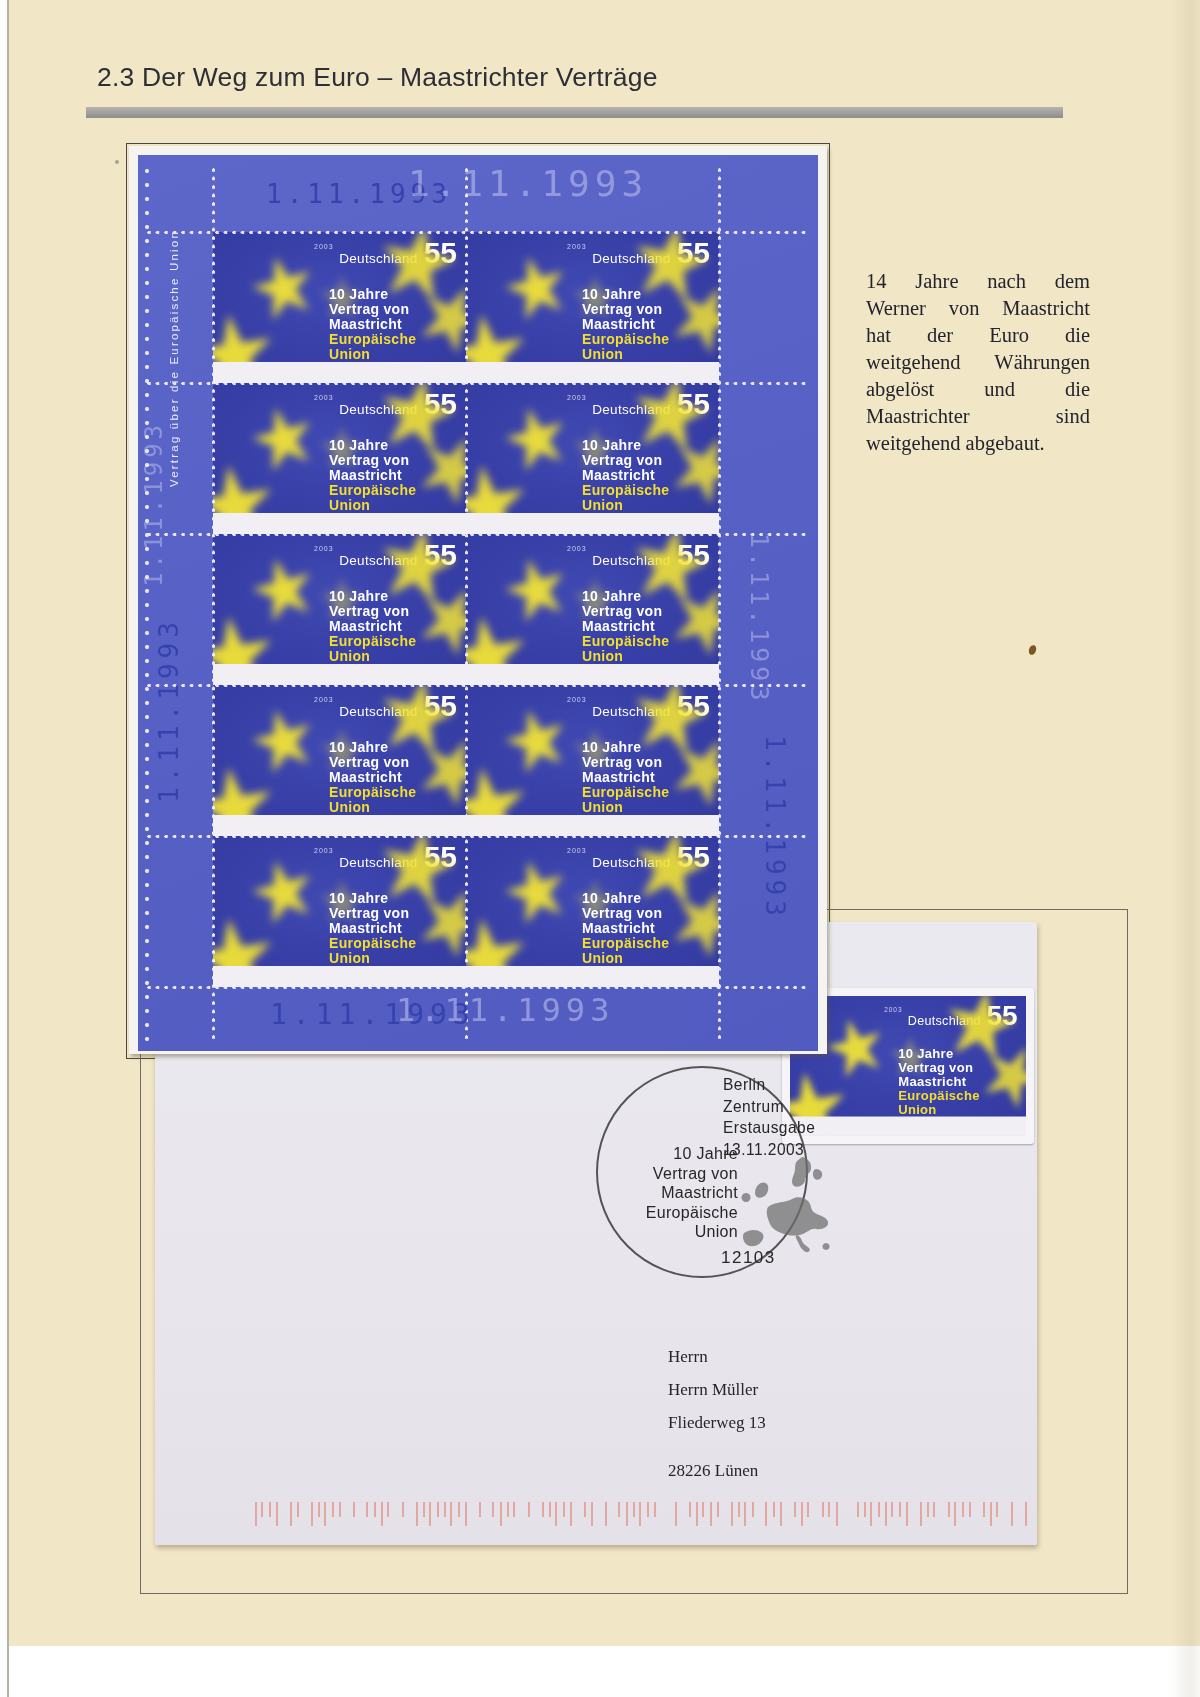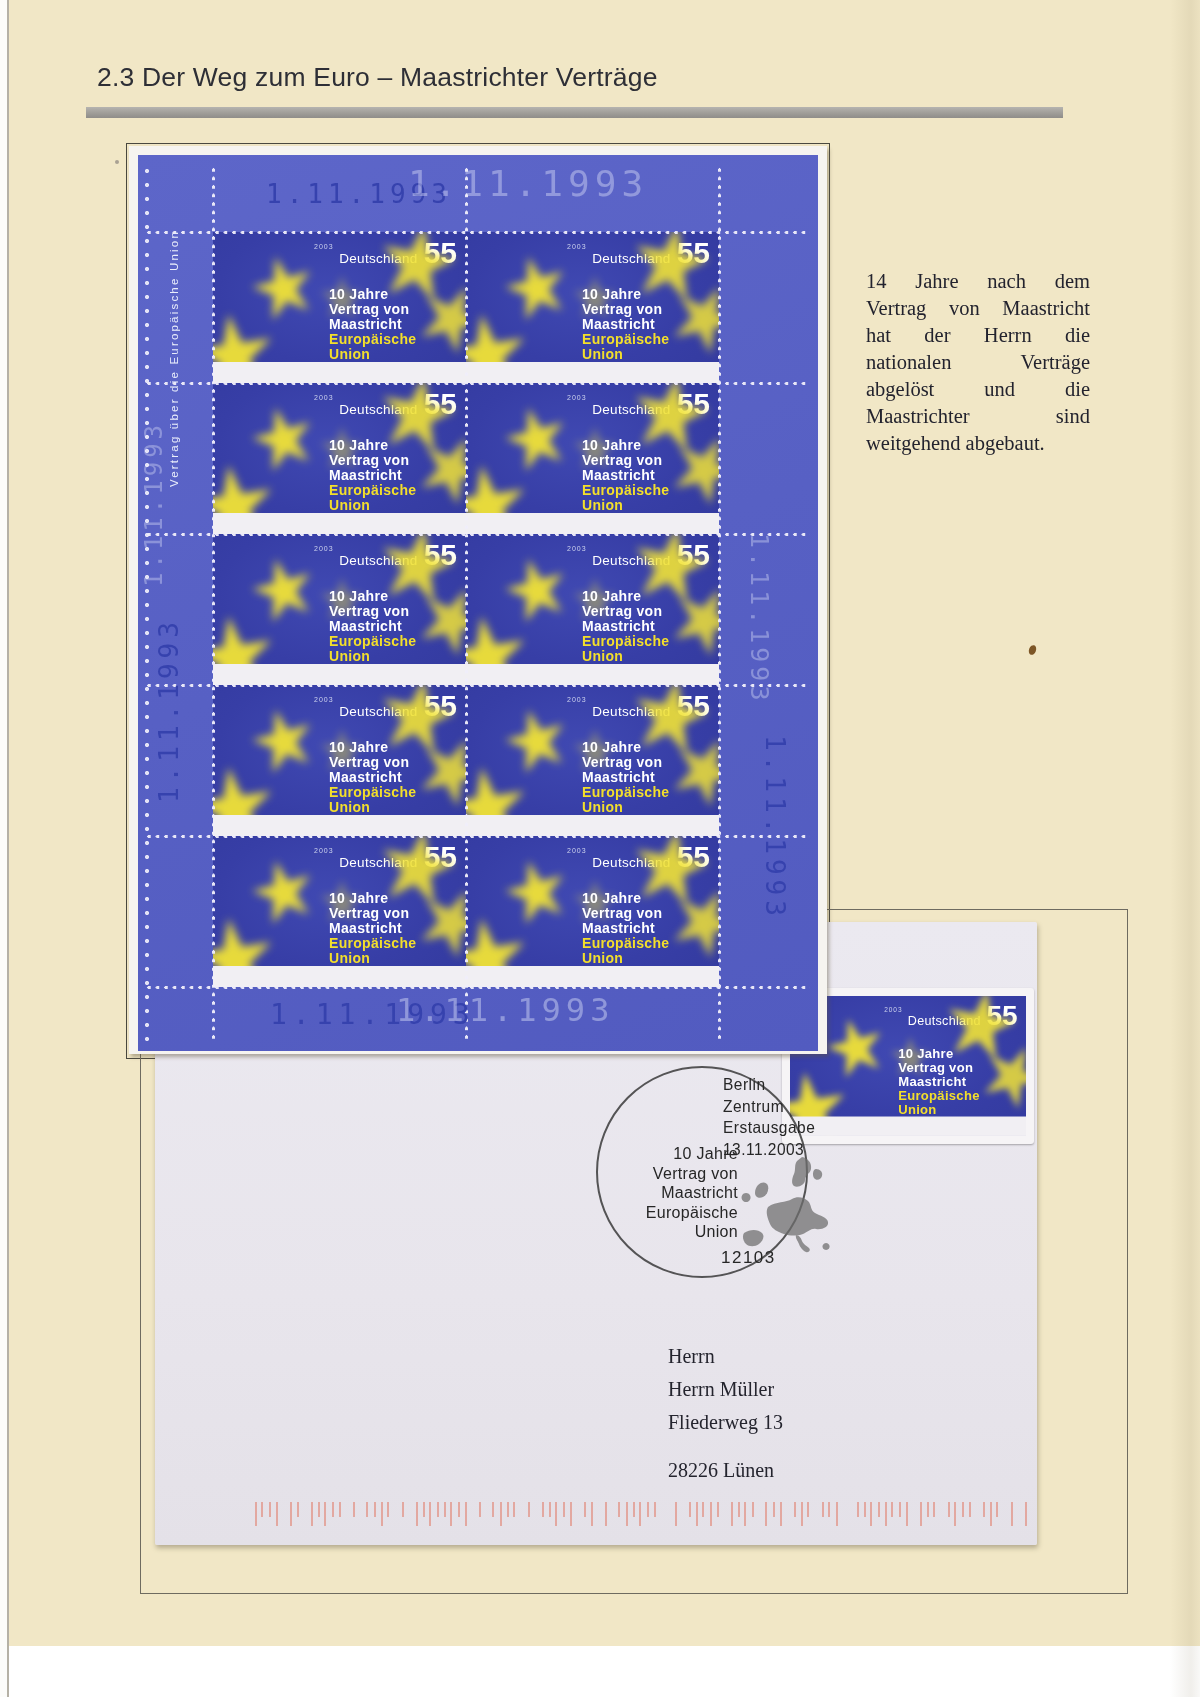--- a/index.html
+++ b/index.html
@@ -37,21 +37,21 @@
   .postmark{position:absolute;left:441px;top:144px;width:208px;height:208px;z-index:4;
         border:2.5px solid rgba(42,42,42,0.78);border-radius:50%;}
   .pm-place{position:absolute;left:568px;top:152px;z-index:4;font-size:16.5px;line-height:21.5px;
         color:#262626;letter-spacing:0.5px;transform:scaleX(0.94);transform-origin:0 0;}
   .pm-motif{position:absolute;left:455px;top:222px;width:128px;z-index:4;text-align:right;
         font-size:16px;line-height:19.5px;color:#262626;letter-spacing:0.3px;}
   .pm-code{position:absolute;left:566px;top:326px;z-index:4;font-size:17px;color:#262626;letter-spacing:1.5px;}
   .pm-map{position:absolute;left:575px;top:233px;z-index:4;opacity:0.72;}
 
   .address{position:absolute;left:513px;top:418px;z-index:3;
-        font-family:"Liberation Serif",serif;font-size:20px;line-height:33px;color:#24242e;}
+        font-family:"Liberation Serif",serif;font-size:17px;line-height:33px;color:#24242e;}
   .addr-gap{height:15px;}
   .barcode{position:absolute;left:100px;top:580px;width:790px;height:26px;z-index:3;}
   .barcode .tick{position:absolute;top:0;width:2px;background:rgba(226,148,136,0.75);}
 
   
   .mount{position:absolute;left:129px;top:146px;width:698px;height:908px;z-index:5;
         background:#f6f4f0;box-shadow:2px 3px 4px rgba(95,85,60,0.45);}
   .sheet{position:absolute;left:9px;top:9px;width:680px;height:896px;overflow:hidden;
         background:linear-gradient(160deg,#5d66c9 0%,#5760c4 50%,#525bc0 100%);}
 
@@ -623,23 +623,23 @@
       <div class="vtext d-left-label">Vertrag über die Europäische Union</div>
       <div class="vtext d-left-light">1.11.1993</div>
       <div class="vtext d-left-dark">1.11.1993</div>
       <div class="vtext d-right-light">1.11.1993</div>
       <div class="vtext d-right-dark">1.11.1993</div>
     </div>
   </div>
 
   <div class="paragraph">
     <div class="para-line">14 Jahre nach dem</div>
-    <div class="para-line">Vertrag von Maastricht</div>
-    <div class="para-line">hat der Herrn die</div>
-    <div class="para-line">nationalen Verträge</div>
+    <div class="para-line">Werner von Maastricht</div>
+    <div class="para-line">hat der Euro die</div>
+    <div class="para-line">weitgehend Währungen</div>
     <div class="para-line">abgelöst und die</div>
     <div class="para-line">Maastrichter sind</div>
     <div class="para-line last">weitgehend abgebaut.</div>
   </div>
 
   <div class="edge-left-white"></div>
   <div class="edge-left-line"></div>
   <div class="edge-right-shade"></div>
   <div class="speck1"></div>
   <div class="speck2"></div>

